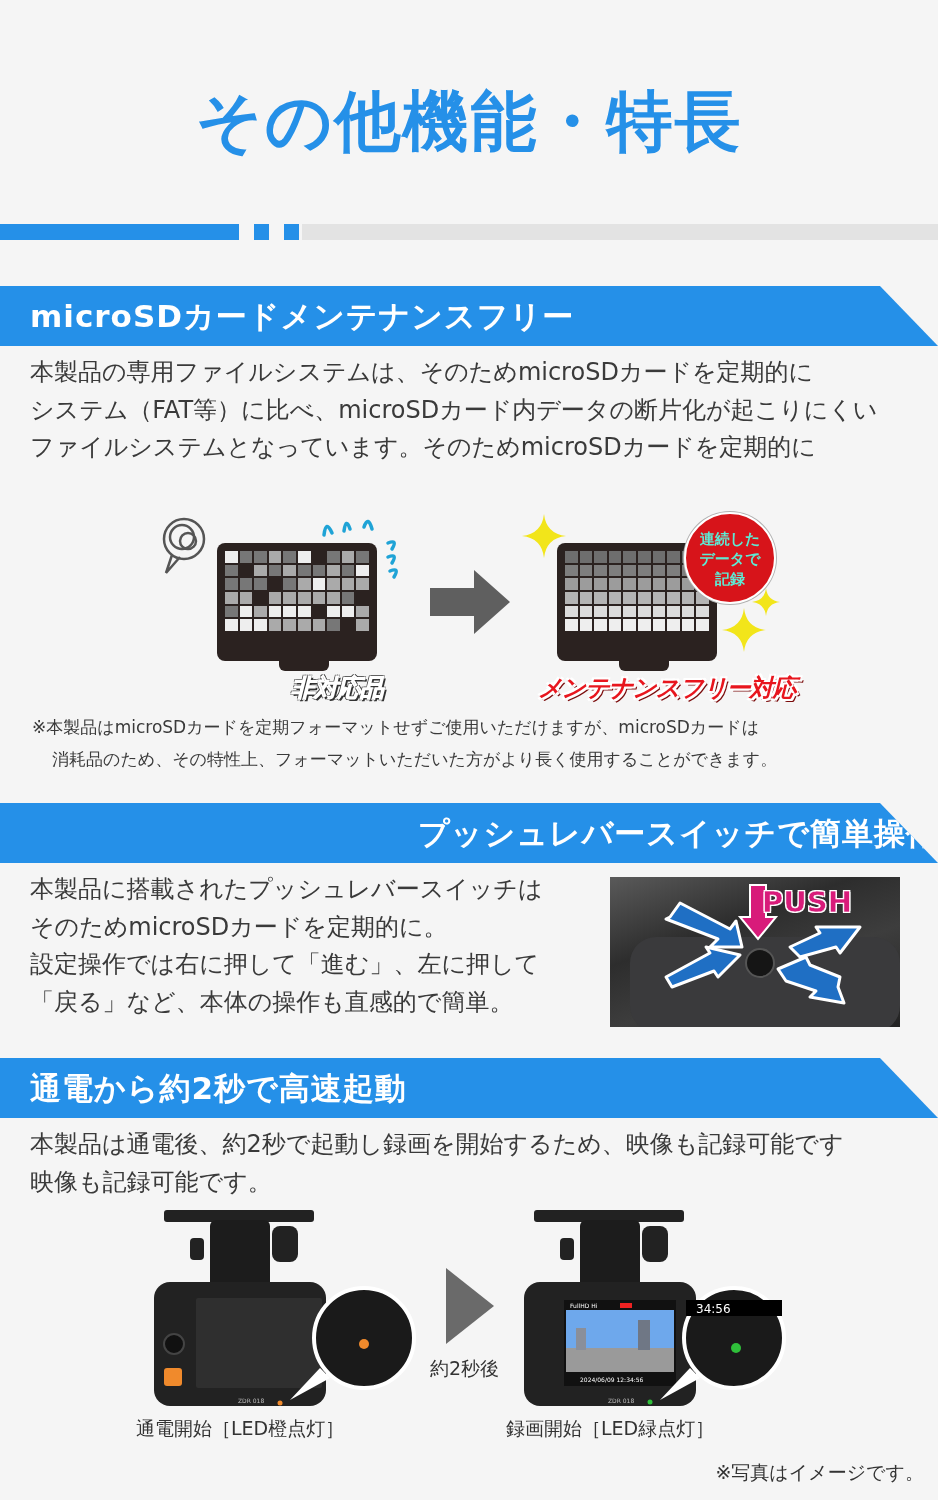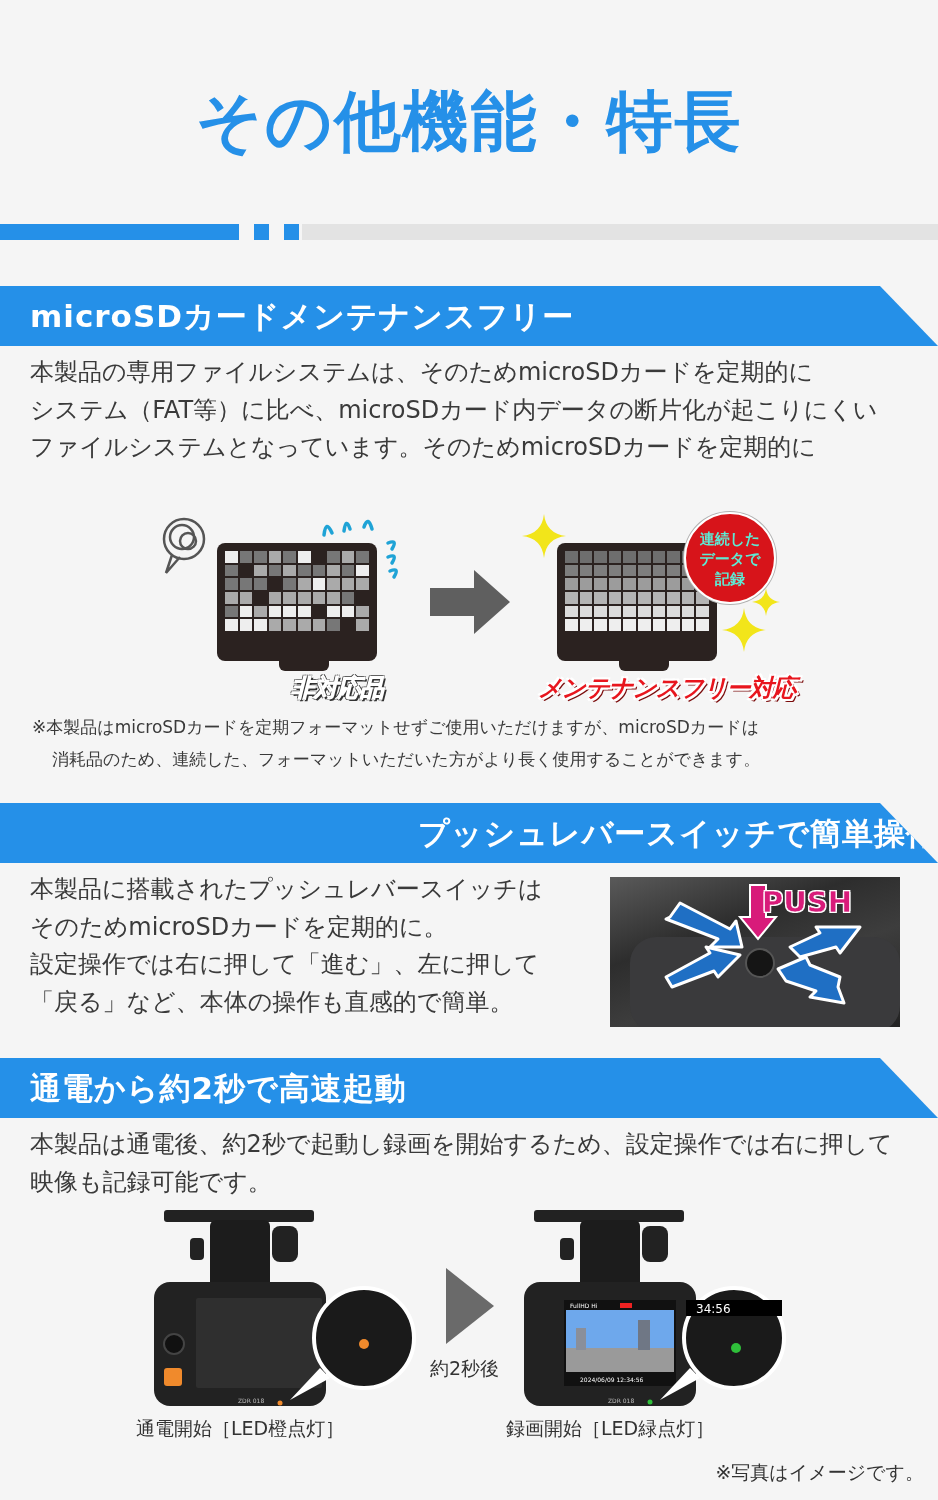--- a/index.html
+++ b/index.html
@@ -248,21 +248,21 @@
   <svg style="position:absolute;left:722px;top:608px;" width="44" height="44" viewBox="0 0 40 40">
       <path d="M20 0 Q22 18 40 20 Q22 22 20 40 Q18 22 0 20 Q18 18 20 0Z" fill="#f2e51a"></path>
     </svg>
 
   <div class="sd-label label-bad" style="left:243px;top:672px;">非対応品</div>
   <div class="sd-label label-good" style="left:496px;top:672px;margin-left:42px;">メンテナンスフリー対応</div>
 </div>
 
 <div class="note" style="top:711px;">
   <p>※本製品はmicroSDカードを定期フォーマットせずご使用いただけますが、microSDカードは</p>
-  <p class="indent">消耗品のため、連続した、フォーマットいただいた方がより長く使用することができます。</p>
+  <p class="indent">消耗品のため、その特性上、フォーマットいただいた方がより長く使用することができます。</p>
 </div>
 
 <div class="sec-header" style="top:803px;text-align:right;">プッシュレバースイッチで簡単操作</div>
 <div class="body-text" style="top:871px;">
   <p>本製品に搭載されたプッシュレバースイッチは</p>
   <p>そのためmicroSDカードを定期的に。</p>
   <p>設定操作では右に押して「進む」、左に押して</p>
   <p>「戻る」など、本体の操作も直感的で簡単。</p>
 </div>
 
@@ -276,21 +276,21 @@
       <polygon points="56,100 100,76 96,70 130,78 108,100 104,94 62,110"></polygon>
       <polygon points="168,92 196,80 200,88 230,100 228,110 234,126 200,120 206,114 176,104"></polygon>
     </g>
     <polygon points="140,8 156,8 156,40 166,40 148,62 130,40 140,40" fill="#d81b7a" stroke="#fff" stroke-width="2"></polygon>
   </svg>
   <div class="push-text">PUSH</div>
 </div>
 
 <div class="sec-header" style="top:1058px;">通電から約2秒で高速起動</div>
 <div class="body-text" style="top:1126px;">
-  <p>本製品は通電後、約2秒で起動し録画を開始するため、設定操作では右に押して</p>
+  <p>本製品は通電後、約2秒で起動し録画を開始するため、映像も記録可能です</p>
   <p>映像も記録可能です。</p>
 </div>
 
 <svg class="dashcam" style="left:150px;top:1208px;" width="270" height="200" viewBox="0 0 270 200">
   <rect x="14" y="2" width="150" height="12" rx="3" fill="#222"></rect>
   <rect x="60" y="12" width="60" height="70" rx="6" fill="#1c1c1c"></rect>
   <rect x="40" y="30" width="14" height="22" rx="4" fill="#222"></rect>
   <rect x="122" y="18" width="26" height="36" rx="8" fill="#222"></rect>
   <rect x="4" y="74" width="172" height="124" rx="16" fill="#222"></rect>
   <rect x="46" y="90" width="126" height="90" rx="2" fill="#2f2f2f"></rect>

